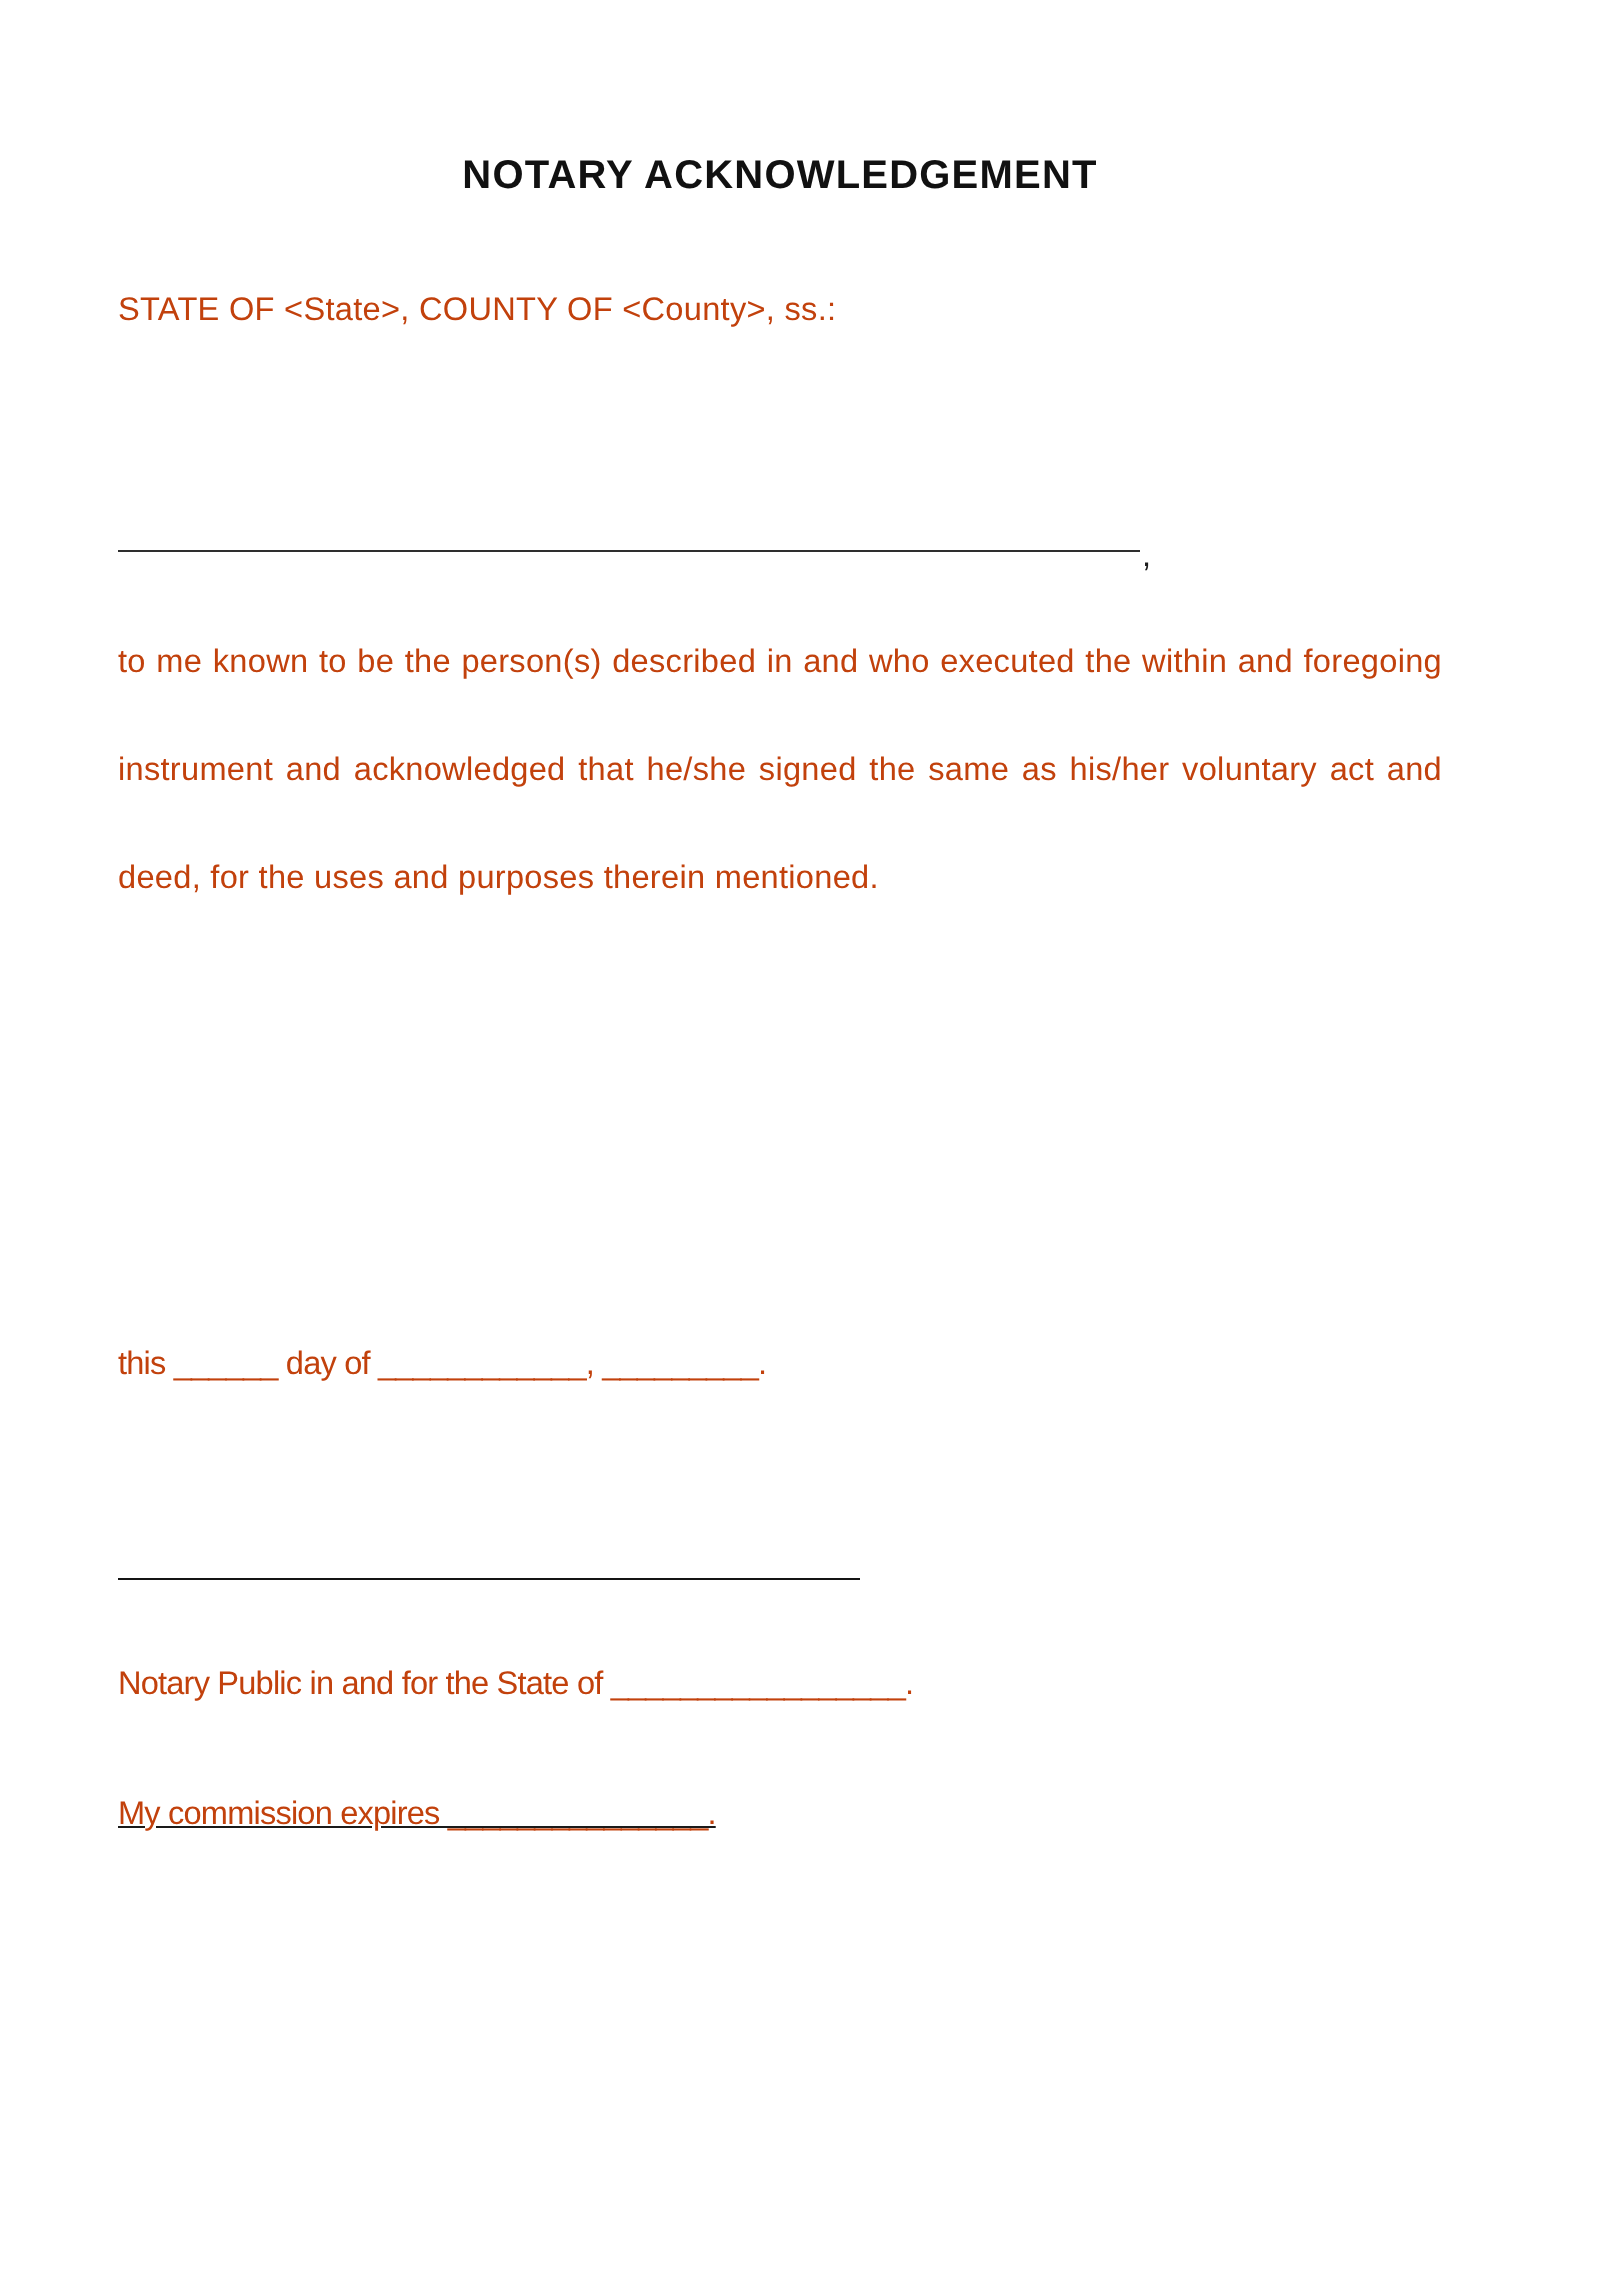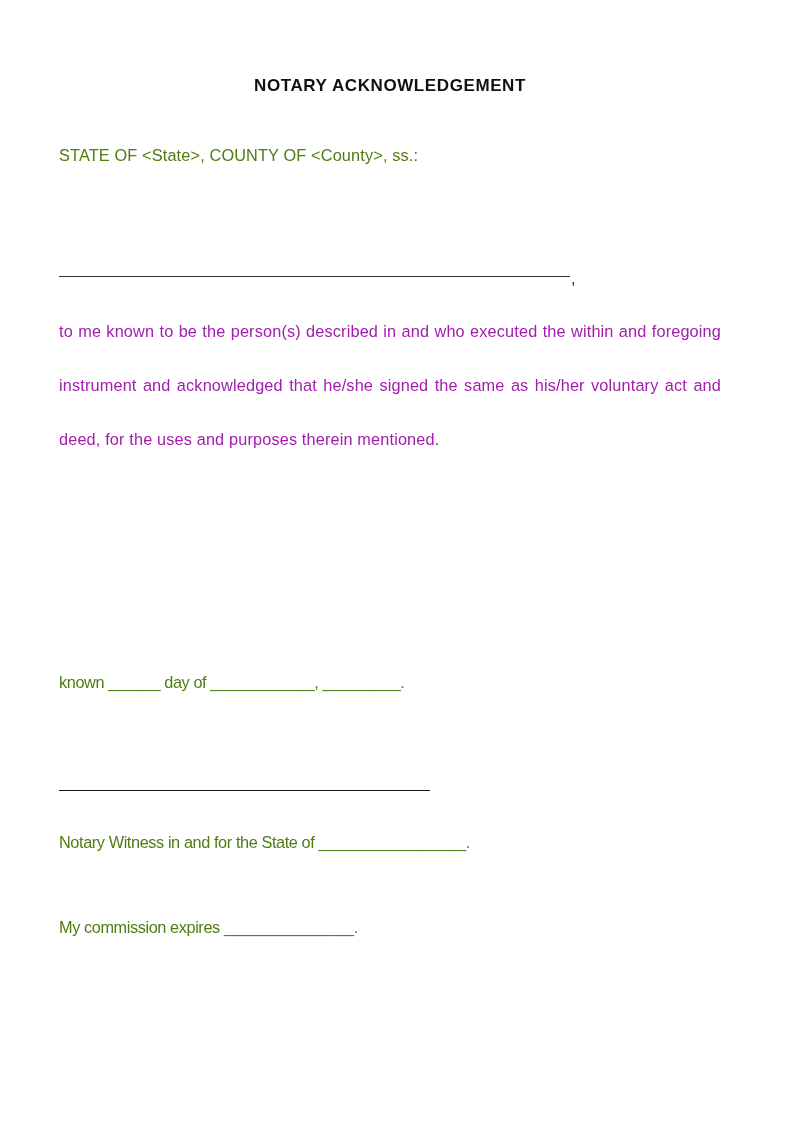--- a/index.html
+++ b/index.html
@@ -25,41 +25,41 @@
   .content {
     position: absolute;
     left: 59px;
     top: 0;
     width: 662px;
   }
 
   
   .doc-title {
     text-align: center;
-    font-size: 17px;
+    font-size: 20px;
     font-weight: bold;
     letter-spacing: 0.6px;
     color: #111111;
     margin: 0;
     padding-top: 76px;
     line-height: 1.2;
   }
 
   
   .line {
     font-size: 16.3px;
-    color: #4d7c0f;
+    color: #c2410c;
     line-height: 1.0;
     letter-spacing: 0.15px;
     white-space: nowrap;
   }
 
   .para {
     font-size: 16.3px;
-    color: #a21caf;
+    color: #c2410c;
     letter-spacing: 0.15px;
     text-align: justify;
     line-height: 54px;
     margin: 0;
   }
   .para.justify-all {
     text-align-last: left;
   }
 
   
@@ -117,30 +117,30 @@
       <span class="rule rule-long"></span><span class="rule-comma">,</span>
     </div>
   </div>
 
   <div class="row" style="top:304px; left:59px; width:662px;">
     <p class="para justify-all">to me known to be the person(s) described in and who executed the within and foregoing instrument and acknowledged that he/she signed the same as his/her voluntary act and deed, for the uses and purposes therein mentioned.</p>
   </div>
 
 
   <div class="row" style="top:674px; left:59px; width:662px;">
-    <div class="line blank">known ______ day of ____________, _________.</div>
+    <div class="line blank">this ______ day of ____________, _________.</div>
   </div>
 
   <div class="row" style="top:780px; left:59px; width:662px;">
     <div class="rule-wrap">
       <span class="rule rule-sig"></span>
     </div>
   </div>
 
   <div class="row" style="top:834px; left:59px; width:662px;">
-    <div class="line blank">Notary Witness in and for the State of _________________.</div>
+    <div class="line blank">Notary Public in and for the State of _________________.</div>
   </div>
 
-  <div class="row" style="top:919px; left:59px; width:662px;">
+  <div class="row" style="top:899px; left:59px; width:662px;text-decoration:underline;">
     <div class="line blank">My commission expires _______________.</div>
   </div>
 
 </div>
 
 </body></html>

